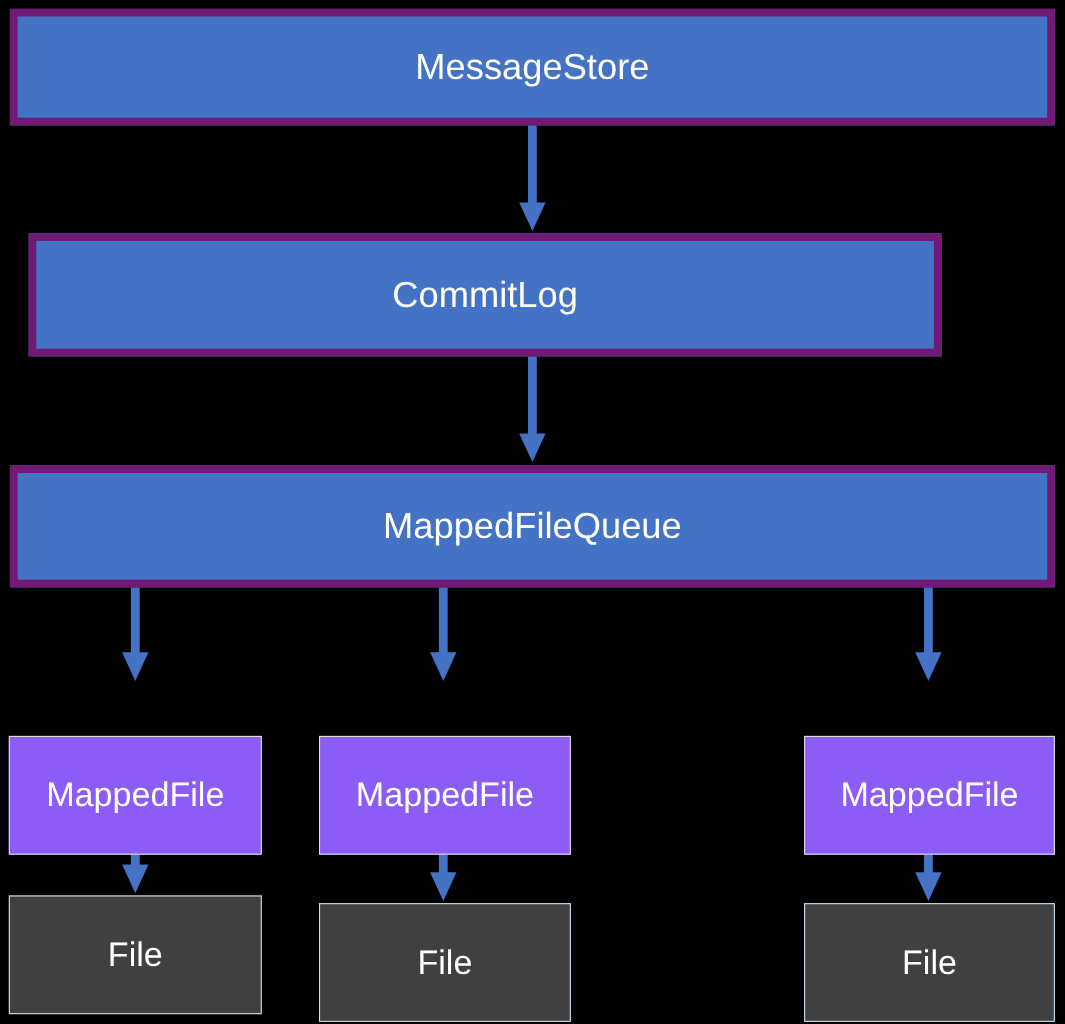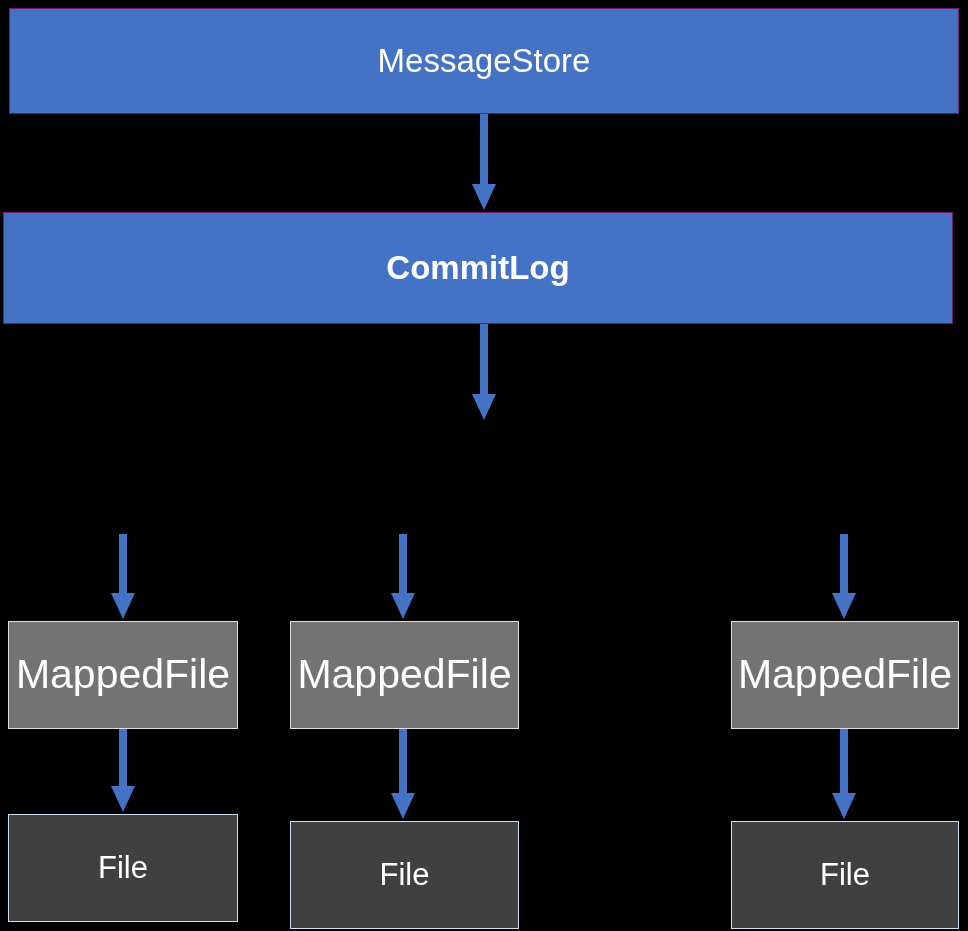--- a/index.html
+++ b/index.html
@@ -23,28 +23,29 @@
     display: flex;
     align-items: center;
     justify-content: center;
     color: #ffffff;
     text-align: center;
     line-height: 1.1;
     user-select: none;
   }
   .node-primary {
     background: #4472C4;
-    border: 1px solid #701a75;
+    border: 7px solid #701a75;
     font-size: 33px;
     text-align: right;
   }
   .node-gray {
-    background: #737373;
+    background: #8b5cf6;
     border: 1px solid #DEDEDE;
-    font-size: 41px;
+    font-size: 31px;
+    margin-top: 48px;
   }
   .node-file {
     background: #404040;
     border: 1px solid #C9DFF2;
     font-size: 31px;
   }
 
   
   .conn {
     position: absolute;
@@ -104,22 +105,25 @@
   <div class="conn" id="e7" style="left: 832px; top: 729px; width: 24px; height: 90px;">
       <svg width="24" height="90" viewBox="0 0 24 90">
         <rect x="8" y="0" width="8" height="66" fill="#4472C4"></rect>
         <polygon points="0,64 24,64 12,90" fill="#4472C4"></polygon>
       </svg>
     </div>
 
   <div class="node node-primary" id="n0" style="left: 9px; top: 8px; width: 950px; height: 106px;">
     <span>MessageStore</span>
   </div>
-  <div class="node node-primary" id="n1" style="left: 3px; top: 212px; width: 950px; height: 112px; font-weight: bold;">
+  <div class="node node-primary" id="n1" style="left: 26px; top: 212px; width: 830px; height: 112px;">
     <span>CommitLog</span>
+  </div>
+  <div class="node node-primary" id="n2" style="left: 9px; top: 423px; width: 950px; height: 111px;">
+    <span>MappedFileQueue</span>
   </div>
   <div class="node node-gray" id="n3" style="left: 8px; top: 621px; width: 230px; height: 108px;">
     <span>MappedFile</span>
   </div>
   <div class="node node-gray" id="n4" style="left: 290px; top: 621px; width: 229px; height: 108px;">
     <span>MappedFile</span>
   </div>
   <div class="node node-gray" id="n5" style="left: 731px; top: 621px; width: 228px; height: 108px;">
     <span>MappedFile</span>
   </div>

